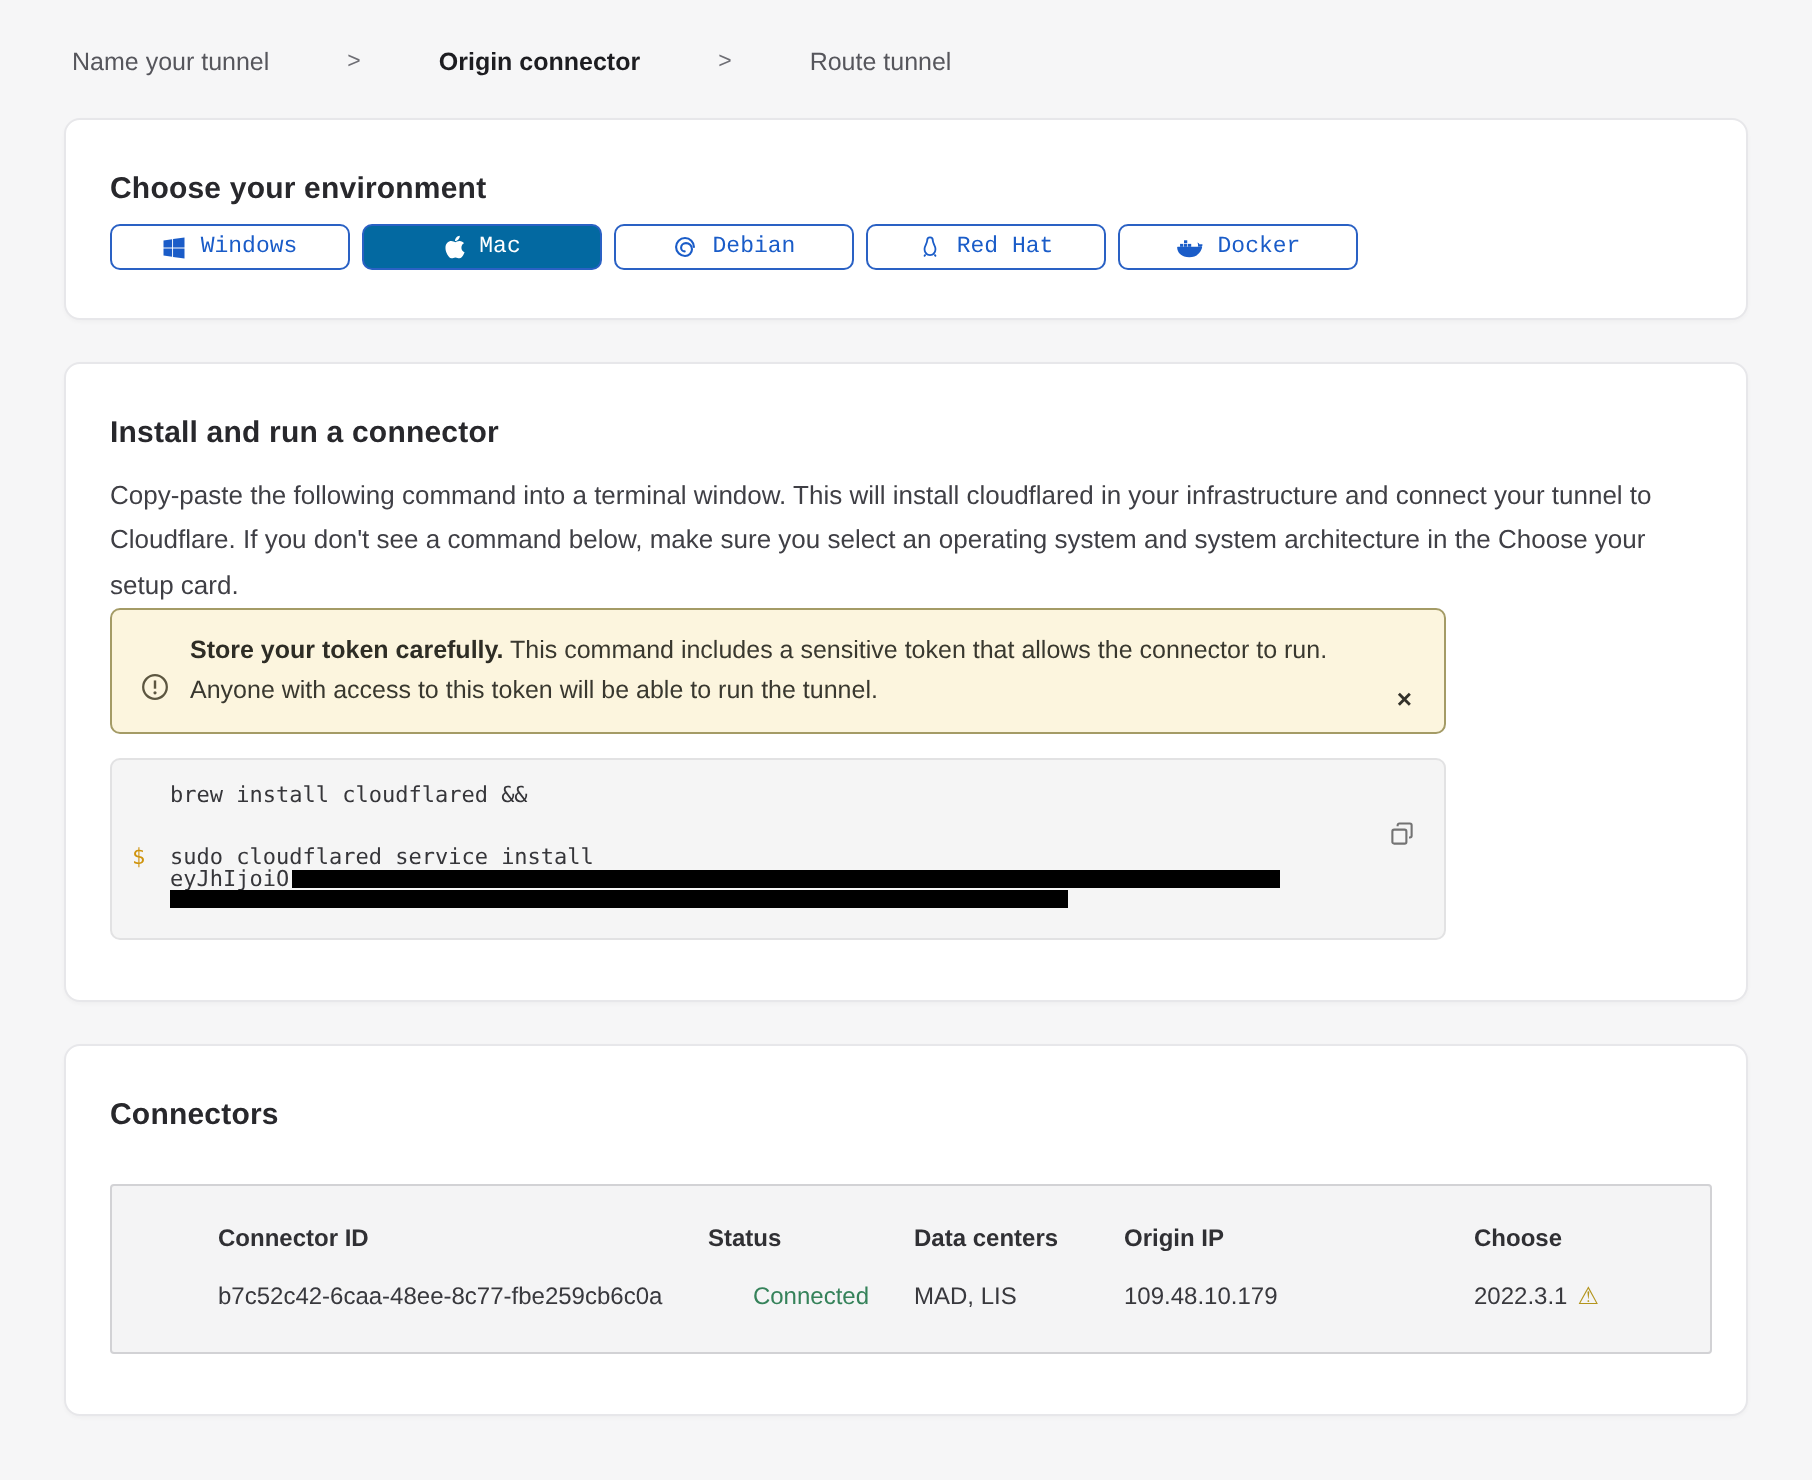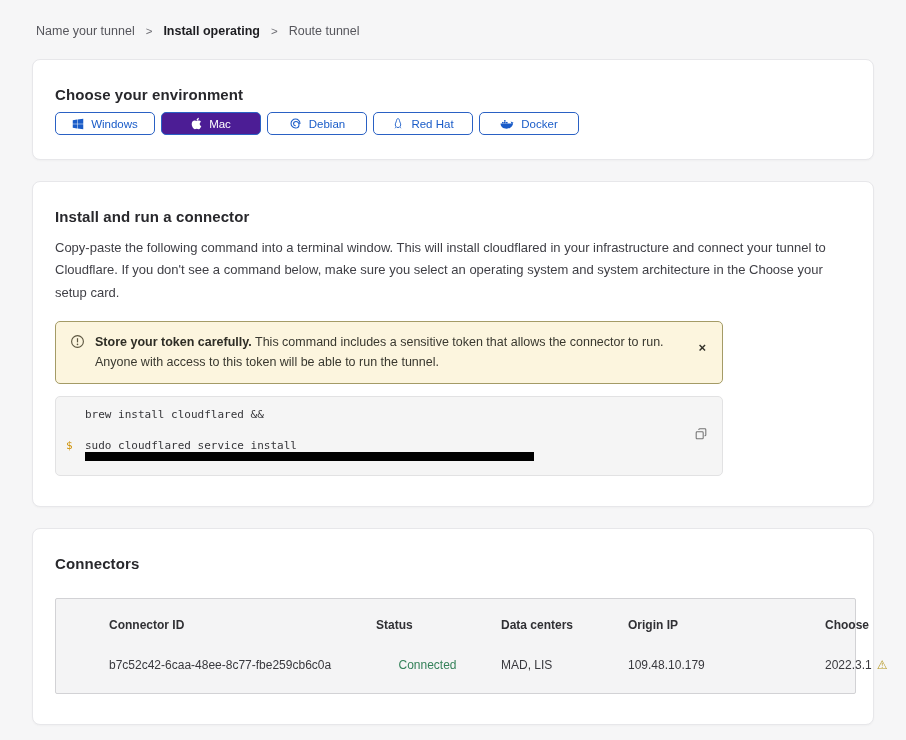--- a/index.html
+++ b/index.html
@@ -12,70 +12,70 @@
   }
   .page { width: 906px; height: 740px; padding: 0 32px; }
 
   
   .breadcrumb {
     padding: 24px 4px 0 4px;
     font-size: 12.5px;
     color: #56565c;
     display: flex;
     align-items: center;
+    gap: 28px;
   }
   .breadcrumb .crumb { cursor: default; }
   .breadcrumb .crumb.active { font-weight: 700; color: #1d1d21; }
   .breadcrumb .sep { margin: 0 11px; color: #6e6e74; font-size: 11.5px; }
 
   
   .card {
     background: #ffffff;
     border: 1px solid #e7e7ea;
     border-radius: 8px;
     box-shadow: 0 1px 2px rgba(0,0,0,0.03);
     margin-top: 21px;
     padding: 26px 12px 24px 22px;
   }
   .card h2 { font-size: 15px; font-weight: 700; color: #28282c; letter-spacing: .1px; }
 
   
   .os-label { margin-top: 27px; font-size: 12.5px; color: #44444a; }
   .os-row { margin-top: 9px; display: flex; gap: 6px; }
   .os-btn {
-    width: 100px; height: 23px;
+    width: 120px; height: 23px;
     border: 1px solid #2a61c4;
     border-radius: 5px;
     background: #ffffff;
     color: #1a5cc8;
-    font-family: Liberation Sans, sans-serif;
+    font-family: Liberation Mono, monospace;
     font-size: 11.5px;
     display: inline-flex; align-items: center; justify-content: center;
     gap: 7px; cursor: pointer;
   }
-  .os-btn.selected { background: #4c1d95; color: #ffffff; }
+  .os-btn.selected { background: #0369a1; color: #ffffff; }
   .os-btn .ic { display: inline-flex; align-items: center; }
 
   
   .desc {
     margin-top: 12px;
     font-size: 13px;
     line-height: 1.72;
     color: #3f3f45;
     max-width: 800px;
   }
   .alert {
-    margin-top: 17px;
     width: 668px;
     background: #fcf5de;
     border: 1px solid #a49b66;
     border-radius: 5px;
     padding: 10px 12px 10px 12px;
     display: flex;
-    align-items: flex-start;
+    align-items: flex-end;
   }
   .alert .alert-icon { flex: 0 0 auto; margin: 2px 10px 0 2px; }
   .alert .alert-text { flex: 1 1 auto; font-size: 12.5px; line-height: 1.62; color: #39382f; padding-right: 16px; }
   .alert .alert-text b { color: #2e2d25; }
   .alert .close-btn {
     flex: 0 0 auto;
     background: none; border: none; cursor: pointer;
     font-size: 13px; font-weight: 700; color: #33322a;
     line-height: 1; padding: 9px 4px 0 0;
     font-family: "Liberation Sans", sans-serif;
@@ -109,36 +109,36 @@
   
   .conn-table {
     margin-top: 26px;
     width: 801px;
     background: #f4f4f5;
     border: 1px solid #d2d2d5;
     border-radius: 2px;
     padding: 19px 0 21px 53px;
     font-size: 12px;
   }
-  .trow { display: grid; grid-template-columns: 245px 103px 105px 175px auto; align-items: center; gap: 22px; }
+  .trow { display: grid; grid-template-columns: 245px 103px 105px 175px auto; align-items: center; }
   .trow.head { font-weight: 700; color: #303034; }
-  .trow.data { margin-top: 26px; color: #38383d; }
+  .trow.data { margin-top: 15px; color: #38383d; }
   .status-connected { color: #35825a; text-align: center; }
   .version-cell { display: flex; align-items: center; gap: 5px; text-align: center; }
   .warn-tri { color: #b3941c; font-size: 12px; line-height: 1; }
 </style>
 </head>
 <body>
 
 <div class="page">
 
   <nav class="breadcrumb">
     <span class="crumb">Name your tunnel</span>
     <span class="sep">&gt;</span>
-    <span class="crumb active">Install operating</span>
+    <span class="crumb active">Origin connector</span>
     <span class="sep">&gt;</span>
     <span class="crumb">Route tunnel</span>
   </nav>
 
   <section class="card">
     <h2>Choose your environment</h2>
     <div class="os-row">
 
       <button class="os-btn">
         <span class="ic">
@@ -213,20 +213,25 @@
     <div class="term">
       <div class="tline">
           <span class="gutter"></span>
           <span>brew install cloudflared &amp;&amp;</span>
         </div>
       <div class="blank"></div>
       <div class="blank"></div>
       <div class="tline">
           <span class="gutter prompt">$</span>
           <span>sudo cloudflared service install</span>
+        </div>
+      <div class="tline">
+          <span class="gutter"></span>
+          <span>eyJhIjoiO</span>
+          <span class="redact bar1"></span>
         </div>
       <div class="tline">
           <span class="gutter"></span>
           <span class="redact bar2"></span>
         </div>
       <button class="copy-btn" title="Copy">
         <svg width="14" height="14" viewBox="0 0 16 16" fill="none" stroke="#737373" stroke-width="1.2">
             <rect x="2.5" y="5.5" width="8" height="8" rx="1"></rect>
             <path d="M5.5 3.5 v-.5 a1 1 0 0 1 1-1 h6 a1 1 0 0 1 1 1 v6 a1 1 0 0 1 -1 1 h-.5"></path>
           </svg>

